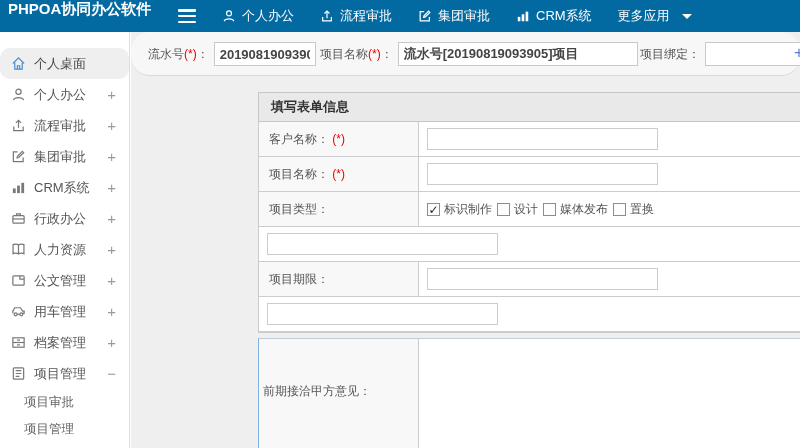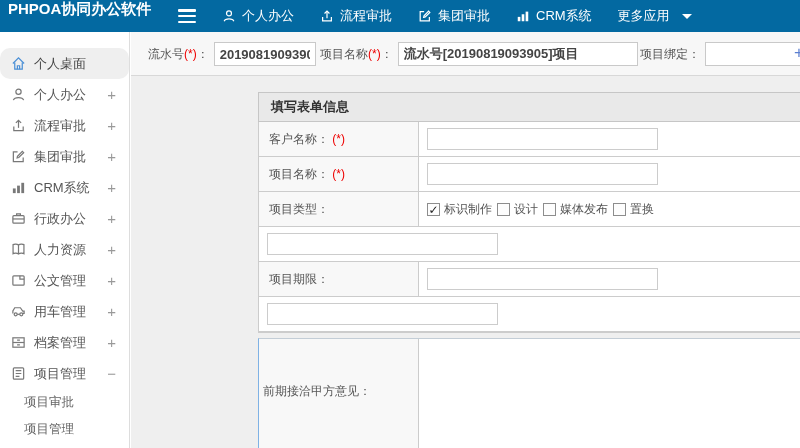--- a/index.html
+++ b/index.html
@@ -33,21 +33,21 @@
   .sicon { width:16px; height:16px; margin-right:8px; color:#787878;
     display:flex; align-items:center; justify-content:center; flex:none; }
   .side-item.active .sicon { color:#4a8fd6; }
   .expand { margin-left:auto; color:#999; font-size:15px; font-weight:400; }
   .side-sub { height:27px; display:flex; align-items:center; padding-left:24px;
     font-size:12.5px; color:#666; cursor:pointer; }
   
   .main { position:absolute; left:131px; top:32px; right:0; bottom:0;
     background:#efefef; overflow:hidden; }
   .strip { position:absolute; left:0; top:0; right:0; height:44px;
-    background:#f7f7f7; border-bottom:1px solid #d8d8d8; }
+    background:#f7f7f7; border-bottom:1px solid #d8d8d8;border-radius:19px; }
   .fgroup { position:absolute; top:0; height:44px; display:flex;
     align-items:center; font-size:12px; color:#555; white-space:nowrap; }
   .fgroup label { margin-right:5px; }
   .req { color:#e00; }
   .strip-input { height:24px; border:1px solid #c9c9c9; background:#fff;
     font-size:13px; font-weight:600; color:#444; padding:0 5px;
     font-family:inherit; }
   .g1 { left:17px; } .g2 { left:189px; } .g3 { left:509px; }
   .plus { position:absolute; left:663px; top:11px; color:#5b7fd0;
     font-size:17px; cursor:pointer; }

